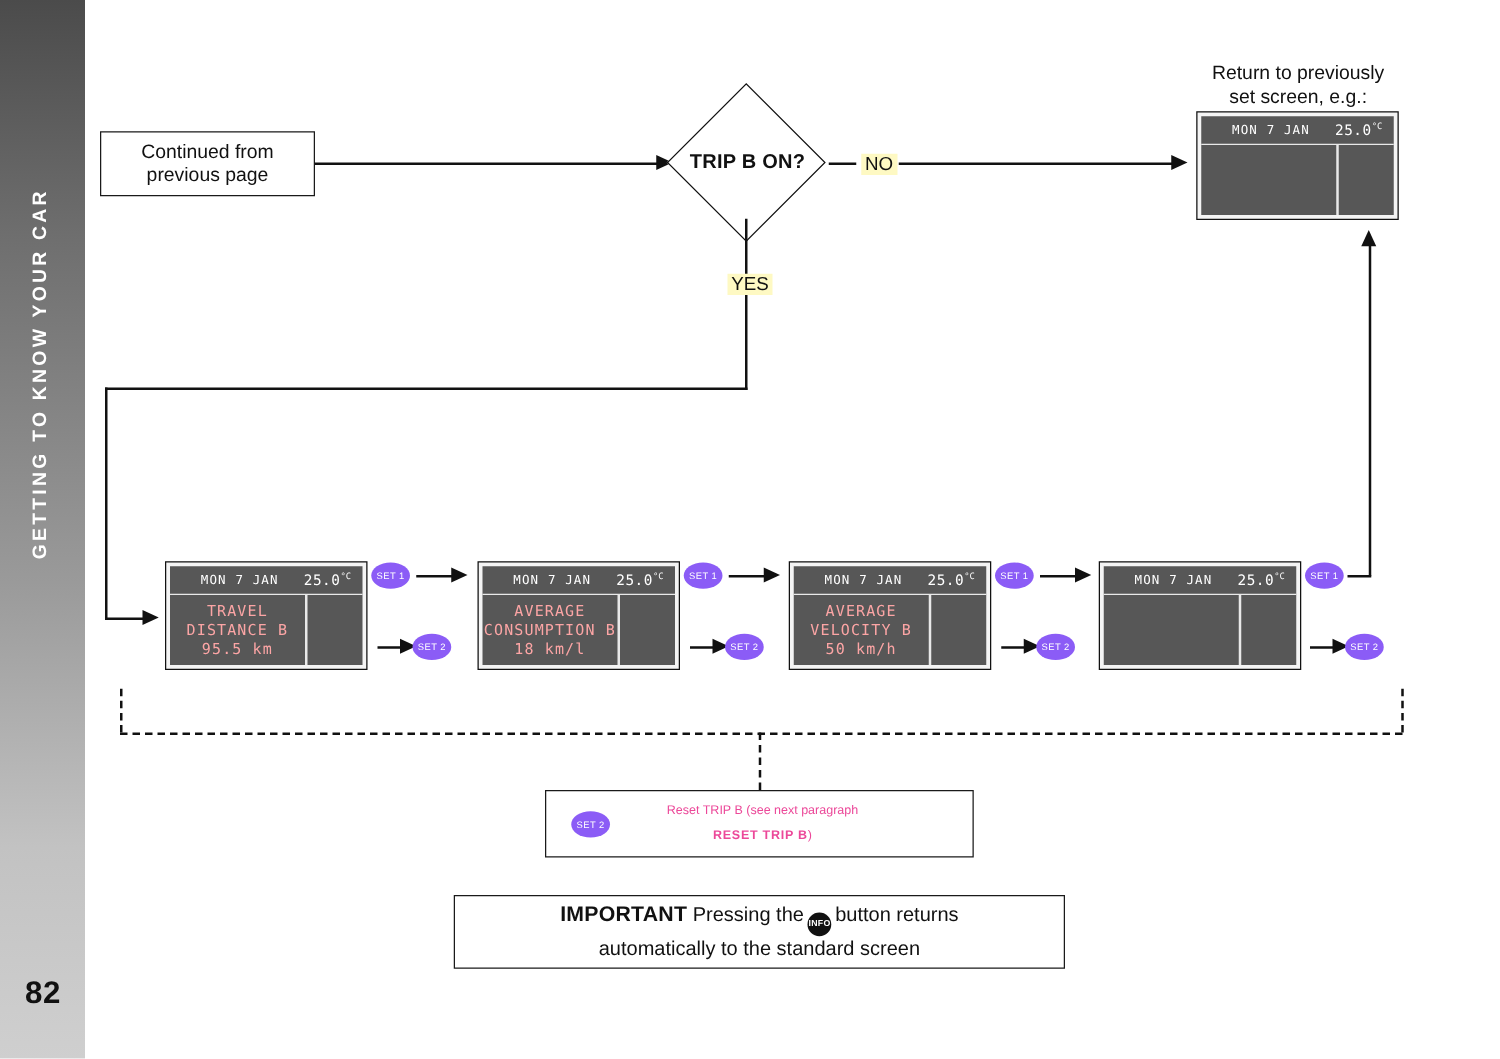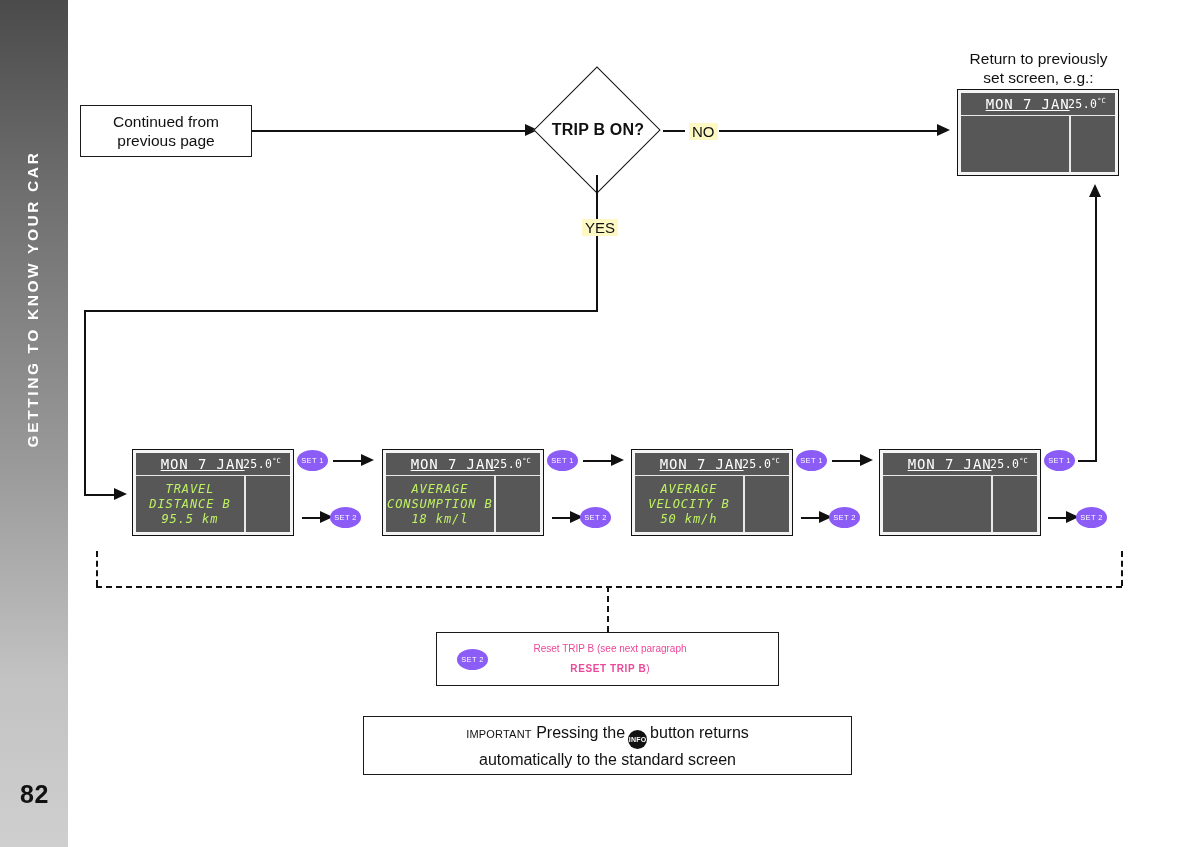--- a/index.html
+++ b/index.html
@@ -145,24 +145,23 @@
     height: 23px;
     border-bottom: 1.8px solid #e9e9e9;
     display: flex;
     align-items: center;
     box-sizing: border-box;
   }
   .lcd-date {
     position: absolute;
     left: 16%;
     color: #ffffff;
-    font-size: 14px;
+    font-size: 10px;
     letter-spacing: 0.9px;
     white-space: nowrap;
-    text-decoration: underline;
   }
   .lcd-temp {
     position: absolute;
     right: 6%;
     color: #ffffff;
     font-size: 11.5px;
     letter-spacing: 0.4px;
     white-space: nowrap;
   }
   .lcd-temp sup {
@@ -183,27 +182,26 @@
   .lcd-text {
     position: absolute;
     left: 0;
     top: 0;
     width: 70%;
     height: 100%;
     display: flex;
     flex-direction: column;
     align-items: center;
     justify-content: center;
-    color: #bef264;
+    color: #fca5a5;
     font-size: 12px;
     line-height: 15px;
     letter-spacing: 0.9px;
     white-space: nowrap;
     text-align: center;
-    font-style: italic;
   }
   .lcd-text .spacer { height: 8px; }
 
   
   .setbtn {
     position: absolute;
     width: 31px; height: 21px;
     border-radius: 50%;
     background: #8b5cf6;
     color: #ffffff;
@@ -272,22 +270,22 @@
     align-items: center;
     justify-content: center;
   }
   .important-text {
     text-align: center;
     font-size: 16px;
     line-height: 21px;
     color: #111111;
   }
   .important-text b {
-    font-weight: normal;
-    font-size: 11px;
+    font-weight: bold;
+    font-size: 17px;
     letter-spacing: 0.2px;
   }
 </style>
 </head>
 <body>
 
 <div id="page">
 
   <div class="sidebar">
     <div class="sidebar-title">GETTING TO KNOW YOUR CAR</div>

